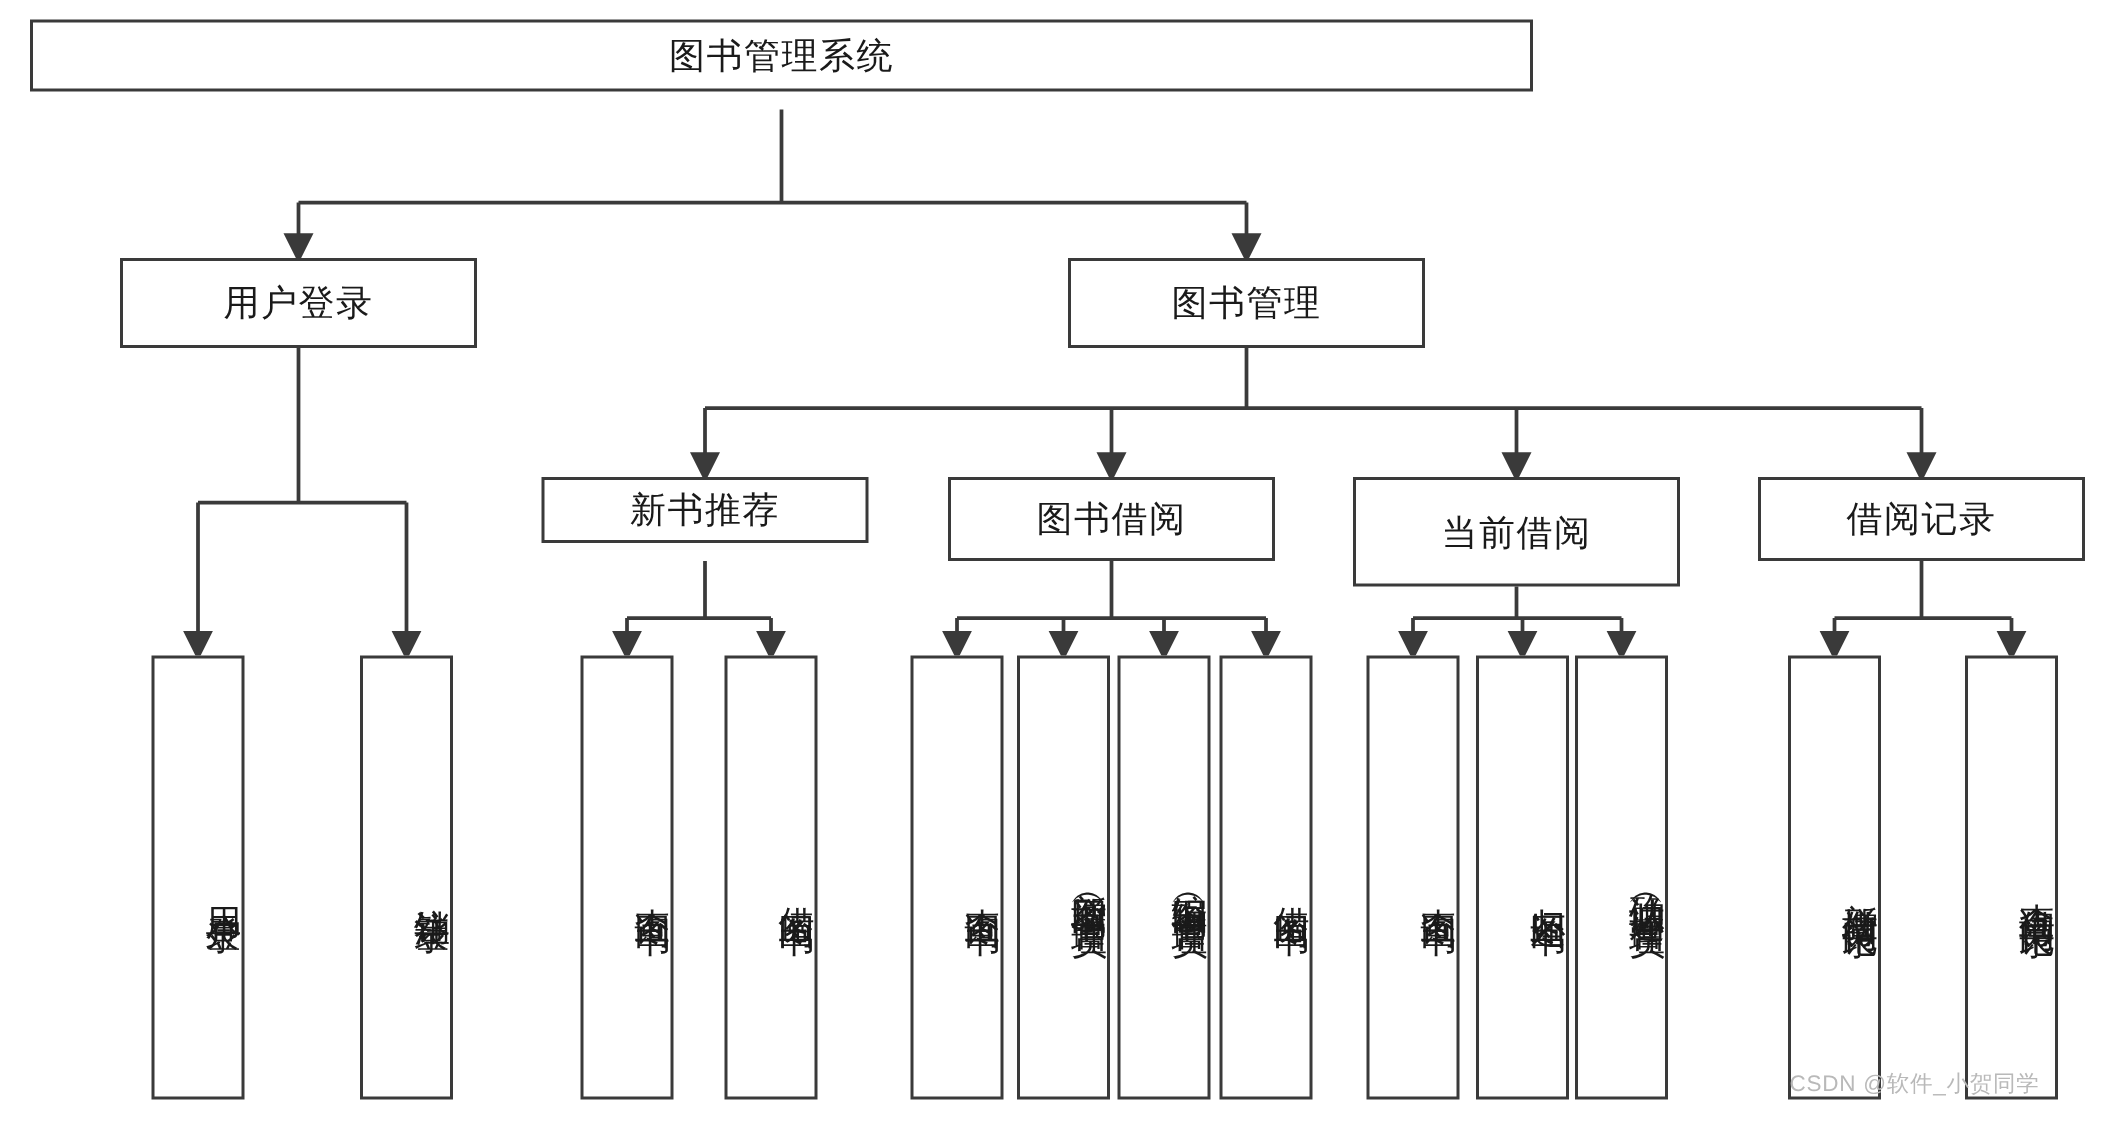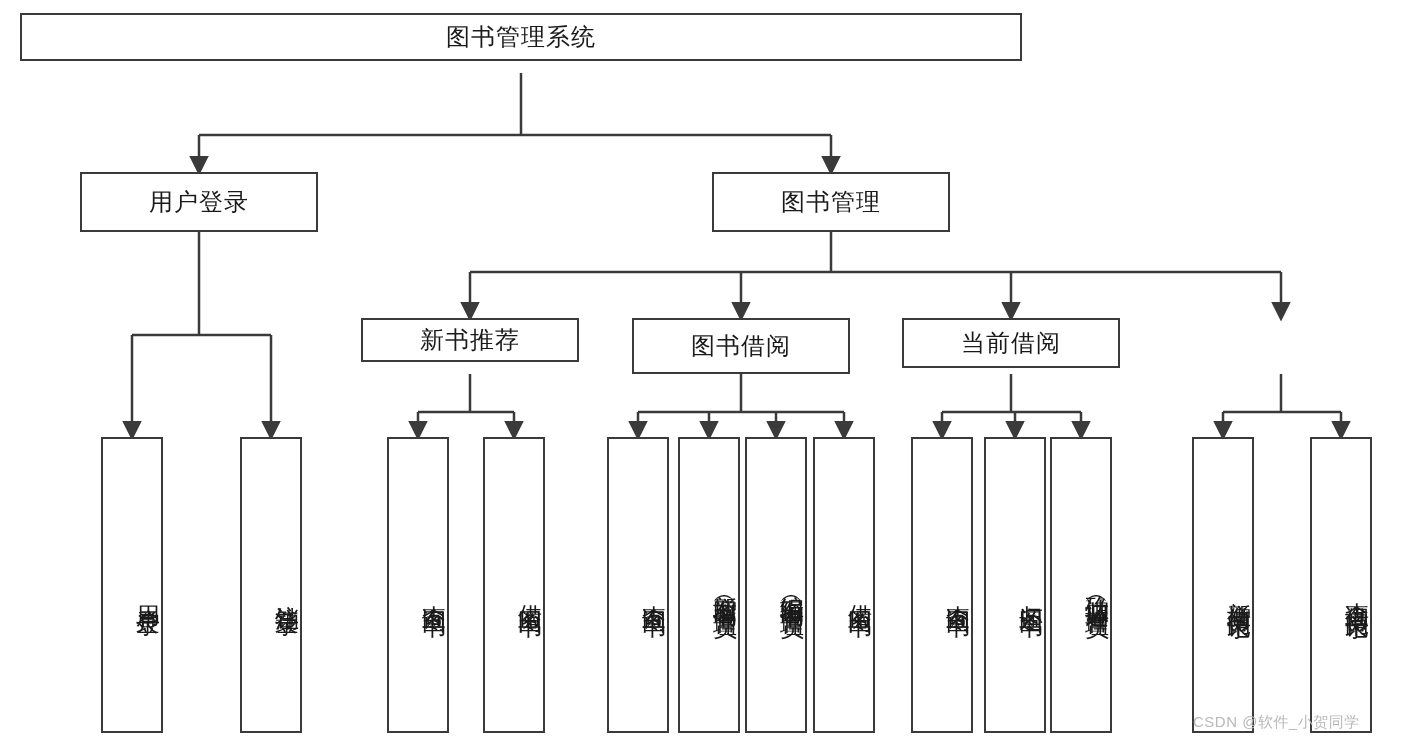--- a/index.html
+++ b/index.html
@@ -132,22 +132,25 @@
   <div class="node horiz" style="left: 712px; top: 172px; width: 238px; height: 60px;">
     <span class="lbl">图书管理</span>
   </div>
 
   <div class="node horiz" style="left: 361px; top: 318px; width: 218px; height: 44px;">
     <span class="lbl">新书推荐</span>
   </div>
   <div class="node horiz" style="left: 632px; top: 318px; width: 218px; height: 56px;">
     <span class="lbl">图书借阅</span>
   </div>
-  <div class="node horiz" style="left: 902px; top: 318px; width: 218px; height: 50px;">
+  <div class="node horiz" style="left: 902px; top: 318px; width: 218px; height: 73px;">
     <span class="lbl">当前借阅</span>
+  </div>
+  <div class="node horiz" style="left: 1172px; top: 318px; width: 218px; height: 56px;">
+    <span class="lbl">借阅记录</span>
   </div>
 
   <div class="node vert" style="left: 101px; top: 437px; width: 62px; height: 296px;">
     <span class="lbl">用户登录</span>
   </div>
   <div class="node vert" style="left: 240px; top: 437px; width: 62px; height: 296px;">
     <span class="lbl">注销登录</span>
   </div>
   <div class="node vert" style="left: 387px; top: 437px; width: 62px; height: 296px;">
     <span class="lbl">查询图书</span>

